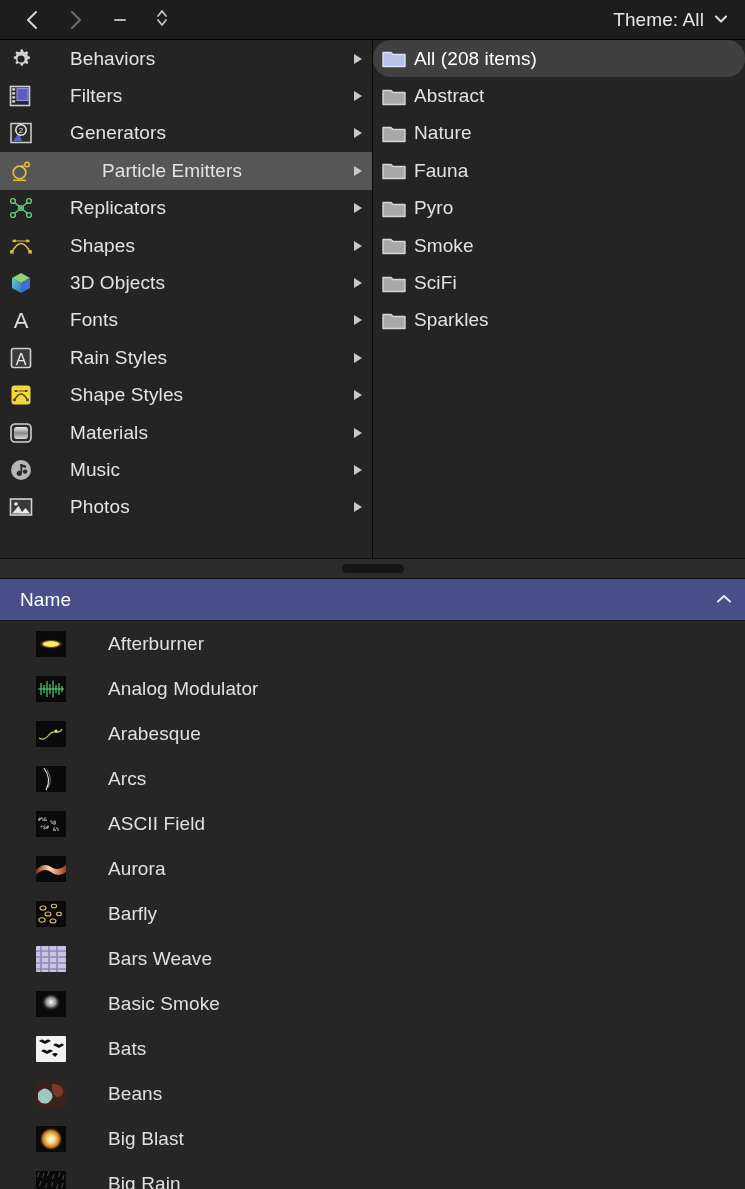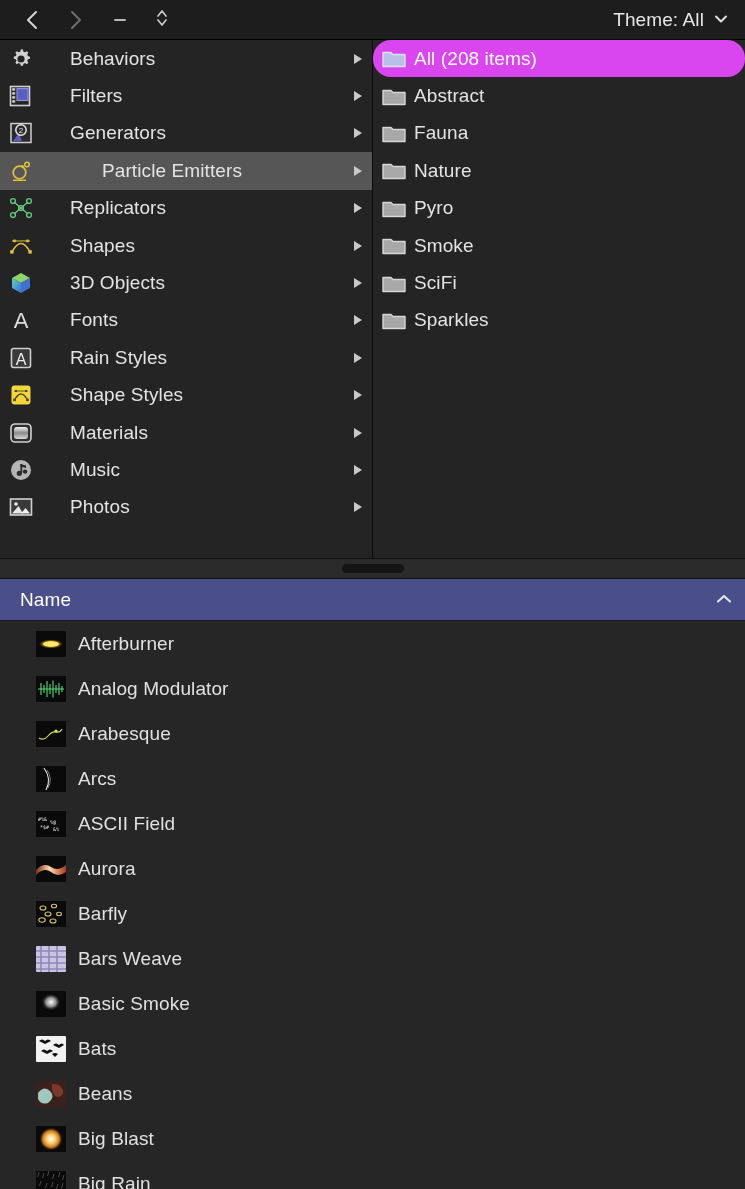--- a/index.html
+++ b/index.html
@@ -72,21 +72,21 @@
     border-left:8px solid #c9c9c9;
     border-top:5.5px solid transparent;
     border-bottom:5.5px solid transparent;
     margin-right:4px;
   }
 
   .fold-row{
     height:37.4px;display:flex;align-items:center;
     padding-left:9px;cursor:default;
   }
-  .fold-row.selected{background:#d946ef;border-radius:18px;}
+  .fold-row.selected{background:#404040;border-radius:18px;}
   .fold-icon{width:24px;height:19px;min-width:24px;margin-right:8px;position:relative;}
   .fold-label{font-size:19px;color:#e3e3e3;white-space:nowrap;letter-spacing:.1px;}
   .fold-row.selected .fold-label{color:#ffffff;}
 
   
   .splitter{
     height:19px;min-height:19px;background:#2b2b2b;
     border-top:1px solid #101010;border-bottom:1px solid #101010;
     display:flex;align-items:center;justify-content:center;position:relative;
   }
@@ -100,21 +100,21 @@
     position:relative;cursor:default;
   }
   .name-header-label{
     font-size:19px;color:#ffffff;padding-left:20px;letter-spacing:.1px;font-weight:400;
   }
   .sort-chev{position:absolute;right:12px;top:50%;transform:translateY(-50%);}
 
   
   .file-list{flex:1;background:#262626;overflow:hidden;position:relative;}
   .file-row{
-    height:45px;display:flex;align-items:center;padding-left:36px;cursor:default;
+    height:45px;display:flex;align-items:center;padding-left:36px;cursor:default;gap:30px;
   }
   .thumb{
     width:30px;height:26px;min-width:30px;margin-right:12px;
     background:#0a0a0a;border-radius:1px;overflow:hidden;position:relative;
   }
   .thumb svg{display:block;width:30px;height:26px;}
   .file-label{font-size:19px;color:#e0e0e0;letter-spacing:.1px;white-space:nowrap;}
 </style>
 </head>
 <body>
@@ -359,27 +359,27 @@
         <div class="fold-row">
           <span class="fold-icon"><svg width="24" height="19" viewBox="0 0 24 19">
               <path d="M1 3.5 L1 17.5 L23 17.5 L23 5.5 L11 5.5 L9 3.5 Z" fill="#a8a8a8" stroke="#d6d6d6" stroke-width="1.4" stroke-linejoin="round"></path>
             </svg></span>
           <span class="fold-label">Abstract</span>
         </div>
         <div class="fold-row">
           <span class="fold-icon"><svg width="24" height="19" viewBox="0 0 24 19">
               <path d="M1 3.5 L1 17.5 L23 17.5 L23 5.5 L11 5.5 L9 3.5 Z" fill="#a8a8a8" stroke="#d6d6d6" stroke-width="1.4" stroke-linejoin="round"></path>
             </svg></span>
+          <span class="fold-label">Nature</span>
+        </div>
+        <div class="fold-row">
+          <span class="fold-icon"><svg width="24" height="19" viewBox="0 0 24 19">
+              <path d="M1 3.5 L1 17.5 L23 17.5 L23 5.5 L11 5.5 L9 3.5 Z" fill="#a8a8a8" stroke="#d6d6d6" stroke-width="1.4" stroke-linejoin="round"></path>
+            </svg></span>
           <span class="fold-label">Fauna</span>
-        </div>
-        <div class="fold-row">
-          <span class="fold-icon"><svg width="24" height="19" viewBox="0 0 24 19">
-              <path d="M1 3.5 L1 17.5 L23 17.5 L23 5.5 L11 5.5 L9 3.5 Z" fill="#a8a8a8" stroke="#d6d6d6" stroke-width="1.4" stroke-linejoin="round"></path>
-            </svg></span>
-          <span class="fold-label">Nature</span>
         </div>
         <div class="fold-row">
           <span class="fold-icon"><svg width="24" height="19" viewBox="0 0 24 19">
               <path d="M1 3.5 L1 17.5 L23 17.5 L23 5.5 L11 5.5 L9 3.5 Z" fill="#a8a8a8" stroke="#d6d6d6" stroke-width="1.4" stroke-linejoin="round"></path>
             </svg></span>
           <span class="fold-label">Pyro</span>
         </div>
         <div class="fold-row">
           <span class="fold-icon"><svg width="24" height="19" viewBox="0 0 24 19">
               <path d="M1 3.5 L1 17.5 L23 17.5 L23 5.5 L11 5.5 L9 3.5 Z" fill="#a8a8a8" stroke="#d6d6d6" stroke-width="1.4" stroke-linejoin="round"></path>

